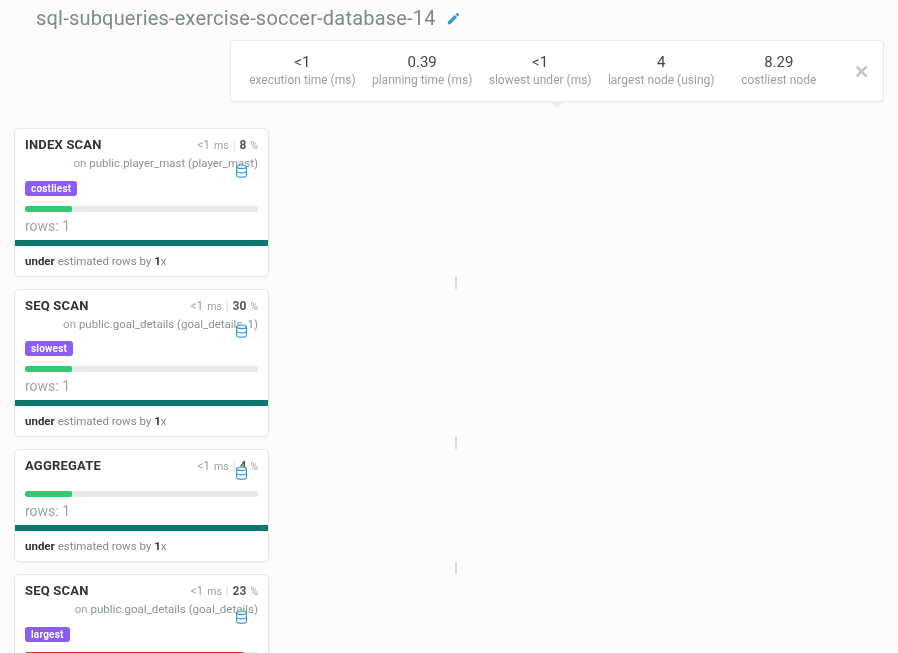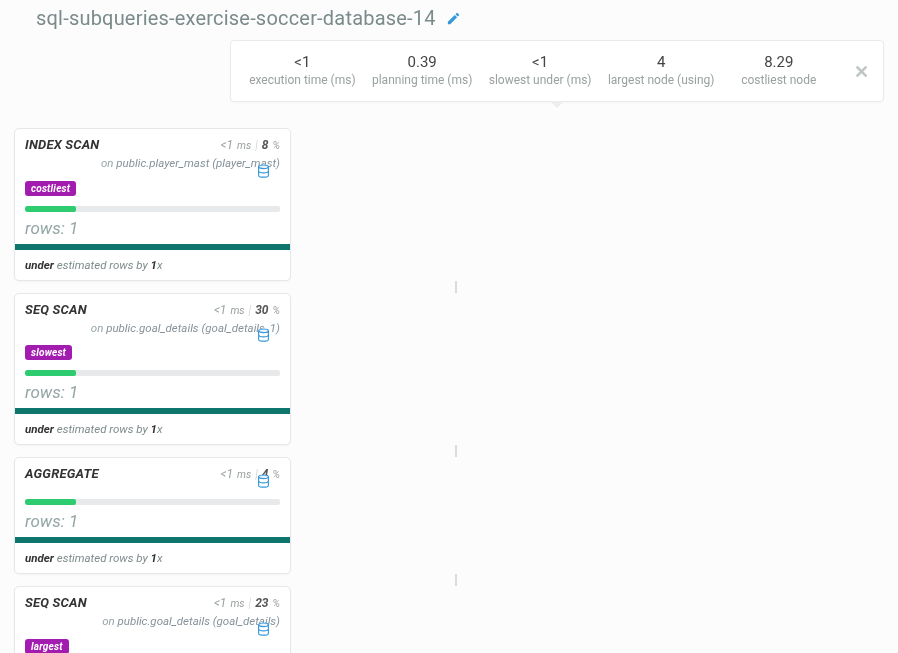--- a/index.html
+++ b/index.html
@@ -63,27 +63,26 @@
   
   .tree { margin: 26px 0 0 14px; position: relative; }
   .node-wrap { position: relative; }
   .connector {
     position: absolute; left: 50%; transform: translateX(-50%);
     width: 2px; background: #d9dcdc;
     top: -12px; height: 12px;
   }
 
   .node {
-    width: 277px;
+    width: 255px;
     background: #fff;
     border: 1px solid #e5e7e8;
     border-radius: 5px;
     margin-bottom: 12px;
     box-shadow: 0 1px 2px rgba(0,0,0,0.04);
-    font-style: italic;
   }
   .node-inner { padding: 8px 10px 0 10px; }
   .node-head {
     display: flex; align-items: baseline; justify-content: space-between;
     margin-bottom: 4px;
   }
   .node-type { font-weight: 700; font-size: 13px; color: #333; letter-spacing: 0.2px; }
   .node-metrics {
     font-size: 12px; color: #9aa0a1; display: flex; align-items: baseline; gap: 4px;
   }
@@ -97,42 +96,42 @@
   .node-sub .val  { color: #86929a; }
 
   .db-icn {
     position: absolute; right: 10px; margin-top: -12px;
     color: #3498db; cursor: pointer;
   }
   .db-row { position: relative; min-height: 4px; }
 
   .tag {
     display: inline-block;
-    background: #a21caf;
+    background: #8b5cf6;
     color: #fff;
     font-size: 10px;
     font-weight: 700;
     padding: 2px 6px;
     border-radius: 3px;
     margin-top: 2px;
     letter-spacing: 0.2px;
   }
 
   .bar-track {
     height: 6px; background: #e7e9ea; border-radius: 2px;
     margin: 10px 0 6px 0; position: relative; overflow: hidden;
   }
   .bar-fill {
     position: absolute; left: 0; top: 0; bottom: 0;
     background: #2ecc71; border-radius: 2px;
   }
   .bar-fill.red { background: #c0392b; }
 
   .rows-line {
-    font-size: 17px; color: #95a5a6; padding-bottom: 6px;
+    font-size: 14px; color: #95a5a6; padding-bottom: 6px;
   }
 
   .est-line {
     border-top: 6px solid #0f766e;
     padding: 8px 10px;
     font-size: 11.5px; color: #7e8b8c;
   }
   .est-line b { font-weight: 700; color: #333; }
   .est-line .by { color: #7e8b8c; }
   .est-line .x  { font-weight: 700; color: #333; }

